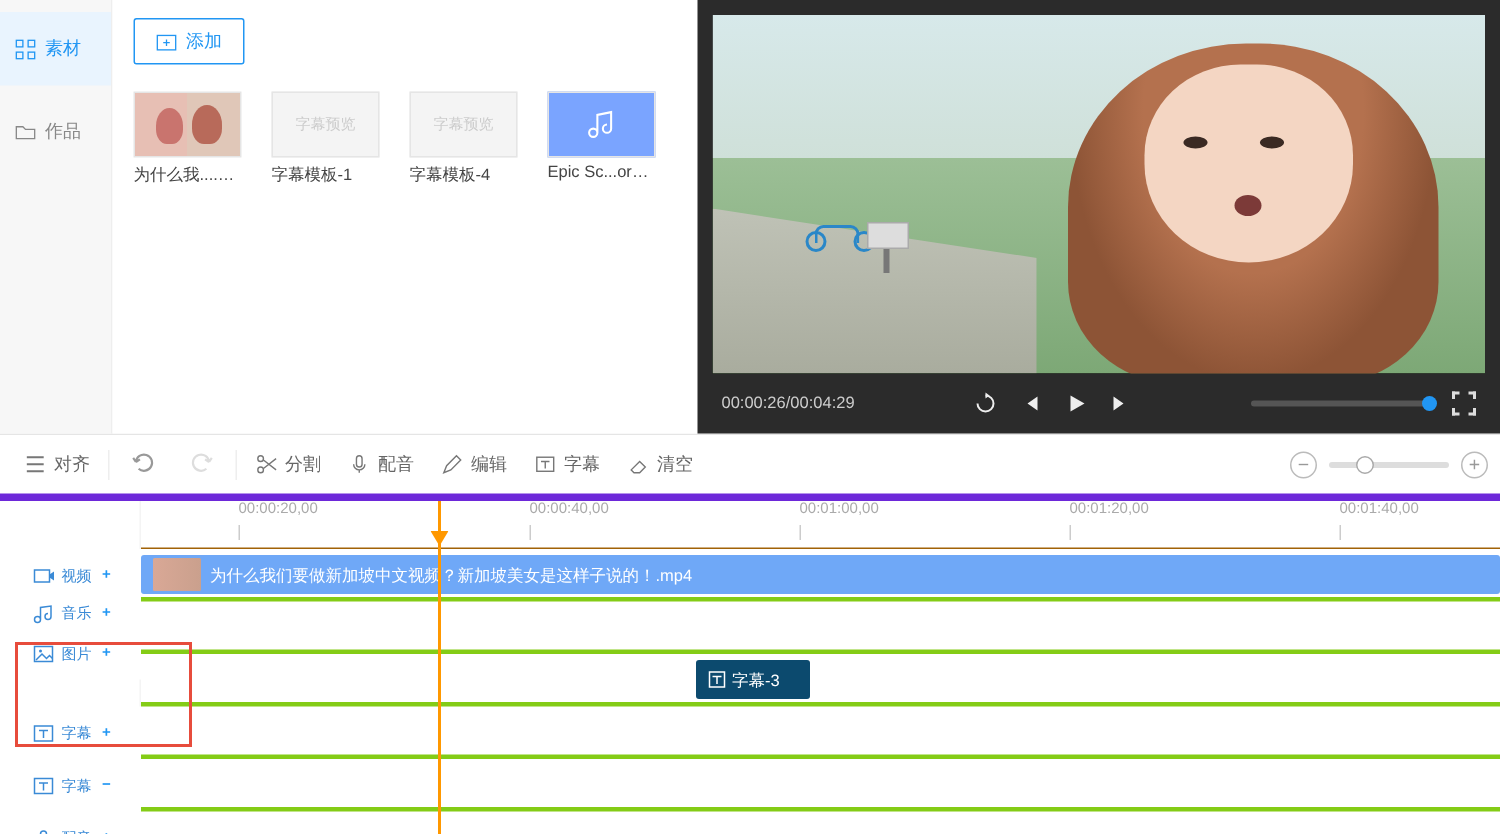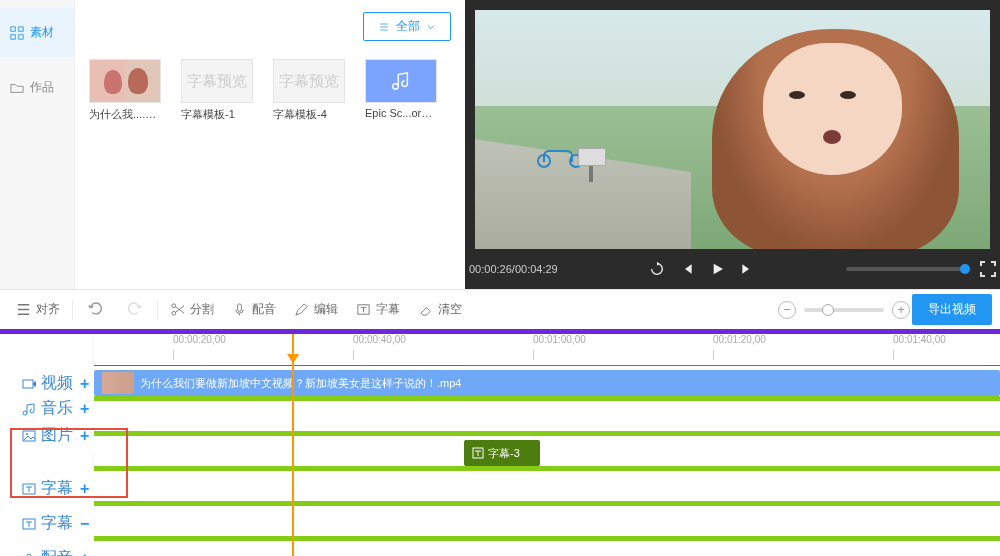--- a/index.html
+++ b/index.html
@@ -22,42 +22,42 @@
 .lib-toolbar .spacer { flex:1; }
 .filter-btn { border:1px solid #2196F3; color:#2196F3; padding:5px 14px; border-radius:2px; display:flex; align-items:center; gap:6px; cursor:pointer;}
 .lib-grid { display:flex; flex-wrap:wrap; gap:20px; margin-top:18px; }
 .thumb { width:72px; }
 .thumb-box { width:72px; height:44px; border:1px solid #e5e5e5; background:#f4f4f4; display:flex; align-items:center; justify-content:center; position:relative; overflow:hidden;}
 .thumb-box.video { background:linear-gradient(90deg,#e7bfb4 0 50%,#e0c7b8 50% 100%); }
 .thumb-box.video::before{content:"";position:absolute;left:14px;top:10px;width:18px;height:24px;border-radius:50% 50% 40% 40%;background:#c9746e;}
 .thumb-box.video::after{content:"";position:absolute;right:12px;top:8px;width:20px;height:26px;border-radius:50% 50% 40% 40%;background:#b86a5a;}
 .thumb-box.audio { background:#7aa4ff; color:#fff; }
 .thumb-label { font-size:11px; color:#444; margin-top:4px; white-space:nowrap; overflow:hidden; text-overflow:ellipsis;}
-.faint-text{color:#ccc;font-size:15px;}
+.faint-text{color:#ccc;font-size:10px;}
 
 
 .preview { width:535px; background:#2b2b2b; display:flex; flex-direction:column; }
 .preview-video { flex:1; margin:10px 10px 0 10px; background:#000; position:relative; overflow:hidden;}
 .scene{position:absolute;inset:0;}
 .sky{position:absolute;inset:0;background:linear-gradient(#d7e9ea 0%,#cfe0d9 40%,#9cbf96 40%,#7da876 100%);}
 .path{position:absolute;left:0;bottom:0;width:42%;height:46%;background:linear-gradient(#bfc2b6,#a9ac9e);clip-path:polygon(0 0,100% 30%,100% 100%,0 100%);}
 .girl-hair{position:absolute;right:6%;top:8%;width:48%;height:95%;background:radial-gradient(ellipse at 50% 20%,#b4714e 0 42%,#8d5436 70%);border-radius:48% 48% 30% 30%;}
 .girl-face{position:absolute;right:17%;top:14%;width:27%;height:55%;background:#f4d6c3;border-radius:46% 46% 50% 50%;}
 .girl-eye{position:absolute;width:16px;height:8px;background:#3a2a23;border-radius:50%;}
 .girl-eye.l{right:36%;top:34%;} .girl-eye.r{right:26%;top:34%;}
 .girl-mouth{position:absolute;right:29%;top:50%;width:18px;height:14px;background:#7c3a38;border-radius:50%;}
 .bike{position:absolute;left:12%;bottom:34%;width:46px;height:28px;}
 .bike .w{position:absolute;bottom:0;width:14px;height:14px;border:2px solid #2a87c8;border-radius:50%;}
 .bike .w.l{left:0;} .bike .w.r{right:0;}
 .bike .f{position:absolute;left:6px;bottom:6px;width:30px;height:12px;border:2px solid #2a87c8;border-bottom:none;border-radius:6px 6px 0 0;}
 .sign{position:absolute;left:20%;bottom:28%;width:26px;height:34px;}
 .sign::before{content:"";position:absolute;left:11px;top:10px;width:4px;height:24px;background:#777;}
 .sign::after{content:"";position:absolute;left:0;top:0;width:26px;height:16px;background:#ddd;border:1px solid #aaa;}
 
-.preview-controls { height:40px; display:flex; align-items:center; padding:0 4px; color:#ccc; gap:14px; }
+.preview-controls { height:40px; display:flex; align-items:center; padding:0 16px; color:#ccc; gap:14px; }
 .preview-controls .time { font-size:11px; }
 .preview-controls .spacer{flex:1;}
 .ctl-btn{color:#fff;cursor:pointer;display:flex;align-items:center;}
 .ctl-btn svg{width:16px;height:16px;fill:#eee;}
 .progress{flex:0 0 120px;height:4px;background:#555;border-radius:2px;position:relative;cursor:pointer;}
 .progress .knob{position:absolute;right:-4px;top:-3px;width:10px;height:10px;border-radius:50%;background:#2196F3;}
 .fs-corners{width:16px;height:16px;position:relative;cursor:pointer;}
 .fs-corners span{position:absolute;width:5px;height:5px;border:2px solid #ddd;}
 .fs-corners .tl{top:0;left:0;border-right:none;border-bottom:none;}
 .fs-corners .tr{top:0;right:0;border-left:none;border-bottom:none;}
@@ -77,32 +77,32 @@
 .zoom-slider .knob{position:absolute;left:18px;top:-4px;width:12px;height:12px;border-radius:50%;background:#fff;border:1px solid #aaa;}
 .export-btn{background:#2196F3;color:#fff;padding:7px 16px;border-radius:2px;cursor:pointer;}
 
 
 .timeline{position:relative;height:222px;overflow:hidden;}
 .track-labels{position:absolute;left:0;top:0;width:94px;bottom:0;background:#fff;z-index:3;border-right:1px solid #f4f4f4;}
 .ruler{height:32px;position:relative;margin-left:43px;border-bottom:1px solid #a16207;}
 .ruler-tick{position:absolute;top:0;font-size:10px;color:#aaa;}
 .ruler-tick::after{content:"";position:absolute;left:0;top:16px;width:1px;height:10px;background:#ccc;}
 .tracks{margin-left:94px;}
-.track{height:35px;display:flex;align-items:center;border-bottom:5px solid #84cc16;position:relative;}
-.track-label{position:absolute;left:0;width:94px;height:35px;display:flex;align-items:center;gap:5px;padding-left:22px;color:#3a8ad6;font-size:16px;z-index:4;background:#fff;}
+.track{height:35px;display:flex;align-items:center;border-bottom:3px solid #84cc16;position:relative;}
+.track-label{position:absolute;left:0;width:94px;height:35px;display:flex;align-items:center;gap:5px;padding-left:22px;color:#3a8ad6;font-size:10px;z-index:4;background:#fff;}
 .track-label .ico{width:14px;height:14px;display:flex;align-items:center;justify-content:center;}
 .track-label .plus{color:#2196F3;font-weight:bold;margin-left:2px;cursor:pointer;}
 .track-label .minus{color:#2196F3;font-weight:bold;margin-left:2px;cursor:pointer;}
 
 .clip{position:absolute;height:26px;top:4px;border-radius:2px;display:flex;align-items:center;padding:0 8px;color:#fff;font-size:11px;overflow:hidden;white-space:nowrap;}
 .clip.video{background:#6fa8f7;left:0;right:0;}
 .clip.video .vthumb{width:32px;height:22px;background:linear-gradient(90deg,#d9a896,#caa08d);margin-right:6px;border-radius:1px;flex-shrink:0;}
 .clip.audio{background:#8fb4f2;left:0;right:0;}
 .clip.audio::after{content:"";position:absolute;left:0;right:0;top:7px;height:12px;background:repeating-linear-gradient(90deg,rgba(255,255,255,0.35) 0 2px,transparent 2px 5px);}
-.clip.sub{background:#4d7c0f;left:370px;width:76px;gap:4px;}
+.clip.sub{background:#0c4a6e;left:370px;width:76px;gap:4px;}
 .clip .ico{width:12px;height:12px;flex-shrink:0;}
 
 .redbox{position:absolute;left:10px;top:94px;width:118px;height:70px;border:2px solid #e74c3c;z-index:5;pointer-events:none;}
 
 .playhead{position:absolute;top:0;bottom:0;width:2px;background:#ff9800;left:292px;z-index:6;}
 .playhead::before{content:"";position:absolute;top:20px;left:-5px;width:12px;height:10px;background:#ff9800;clip-path:polygon(0 0,100% 0,50% 100%);}
 
 .undo-redo{display:flex;gap:20px;padding:0 10px;}
 .undo-redo svg{width:18px;height:18px;stroke:#999;fill:none;cursor:pointer;}
 .undo-redo .dis svg{stroke:#ddd;}
@@ -125,30 +125,28 @@
     <div class="leftnav-item">
       <svg viewBox="0 0 16 16">
           <path d="M1 4h5l2 2h7v7H1z" fill="none" stroke="currentColor"></path>
         </svg>
       <span>作品</span>
     </div>
   </div>
 
   <div class="library">
     <div class="lib-toolbar">
+      <div class="btn-outline">
+        <svg viewBox="0 0 16 16" width="14" height="14">
+            <rect x="1" y="3" width="14" height="11" fill="none" stroke="currentColor"></rect>
+            <path d="M8 6v5M5.5 8.5h5" stroke="currentColor"></path>
+          </svg>
+        <span>添加</span>
+      </div>
       <div class="spacer"></div>
-      <div class="filter-btn">
-        <svg viewBox="0 0 16 16" width="12" height="12">
-            <path d="M3 4h10M3 8h10M3 12h10" stroke="currentColor"></path>
-          </svg>
-        <span>全部</span>
-        <svg viewBox="0 0 12 12" width="10" height="10">
-            <path d="M2 4l4 4 4-4" fill="none" stroke="currentColor"></path>
-          </svg>
-      </div>
     </div>
 
     <div class="lib-grid">
       <div class="thumb">
         <div class="thumb-box video"></div>
         <div class="thumb-label">为什么我....mp4</div>
       </div>
       <div class="thumb">
         <div class="thumb-box">
             <span class="faint-text">字幕预览</span>
@@ -280,27 +278,26 @@
       <span>清空</span>
     </div>
   <div class="spacer"></div>
   <div class="zoom-wrap">
     <div class="zoom-btn">−</div>
     <div class="zoom-slider">
         <div class="knob"></div>
       </div>
     <div class="zoom-btn">+</div>
   </div>
-  <div class="export-btn">导出视频</div>
 </div>
 
 <div class="timeline">
   <div class="ruler">
     <span class="ruler-tick" style="left:0px">00,00</span>
-    <span class="ruler-tick" style="left:130px">00:00:20,00</span>
+    <span class="ruler-tick" style="left:116px">00:00:20,00</span>
     <span class="ruler-tick" style="left:310px">00:00:40,00</span>
     <span class="ruler-tick" style="left:490px">00:01:00,00</span>
     <span class="ruler-tick" style="left:670px">00:01:20,00</span>
     <span class="ruler-tick" style="left:850px">00:01:40,00</span>
   </div>
 
   <div class="track-labels">
     <div style="height:32px"></div>
     <div class="track-label" style="top:32px">
       <span class="ico">

